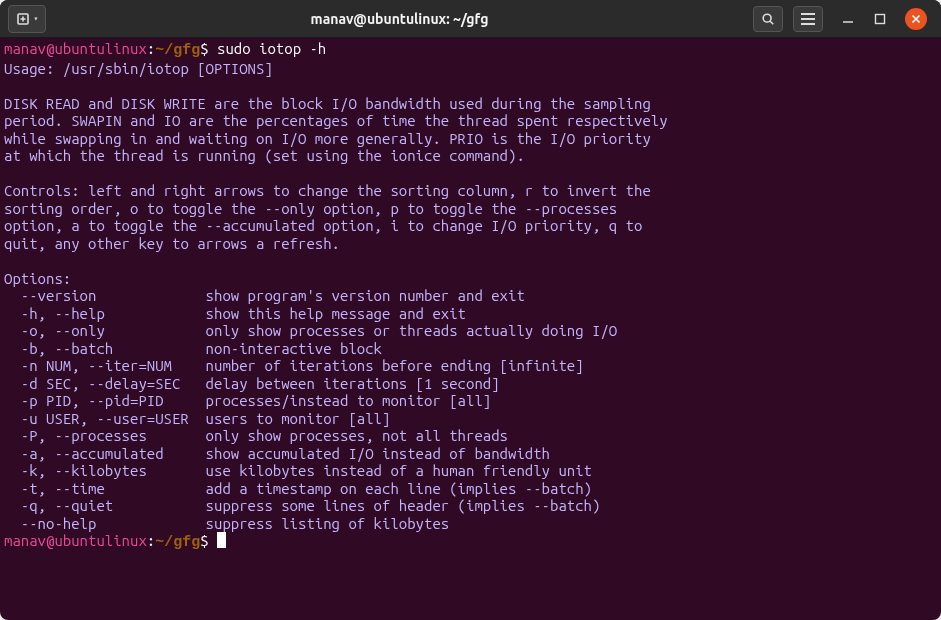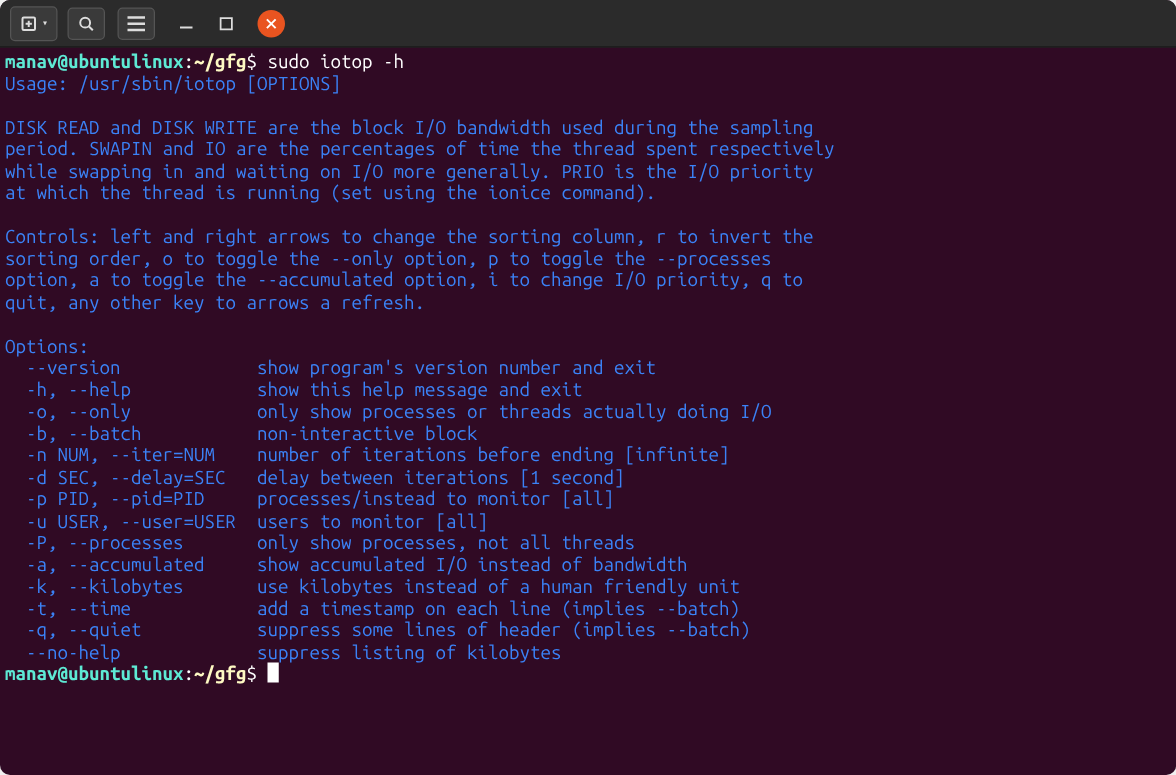--- a/index.html
+++ b/index.html
@@ -111,26 +111,26 @@
     font-size: 15px;
     line-height: 17.5px;
     color: #ffffff;
     overflow: hidden;
   }
   .terminal pre {
     margin: 0;
     font-family: inherit;
     white-space: pre;
   }
-  .p-user { color: #5eead4; font-weight: bold; }
+  .p-user { color: #ec4899; font-weight: normal; }
   .p-colon { color: #ffffff; }
-  .p-path { color: #fef9c3; font-weight: bold; }
+  .p-path { color: #a16207; font-weight: bold; font-family: Liberation Mono, monospace; }
   .p-dollar { color: #ffffff; }
   .cmd { color: #ffffff; }
-  .out { color: #3b82f6; }
+  .out { color: #c4b5fd; }
   .cursor {
     display: inline-block;
     width: 9px;
     height: 16px;
     background: #ffffff;
     vertical-align: -2px;
   }
   .hamburger-lines {
     display: flex;
     flex-direction: column;
@@ -154,20 +154,21 @@
     <div class="tb-left">
       <div class="tb-btn wide">
         <svg class="newtab-svg" viewBox="0 0 16 16" fill="none" stroke="#ddd" stroke-width="1.6">
           <rect x="2" y="3" width="10" height="10" rx="1"></rect>
           <line x1="7" y1="5.5" x2="7" y2="10.5"></line>
           <line x1="4.5" y1="8" x2="9.5" y2="8"></line>
         </svg>
         <span class="dd-tri">▾</span>
       </div>
     </div>
+    <div class="tb-center">manav@ubuntulinux: ~/gfg</div>
     <div class="tb-right">
       <div class="sq-btn">
         <svg class="search-svg" viewBox="0 0 16 16" fill="none" stroke="#ddd" stroke-width="1.8">
           <circle cx="7" cy="7" r="4.5"></circle>
           <line x1="10.5" y1="10.5" x2="14" y2="14"></line>
         </svg>
       </div>
       <div class="sq-btn">
         <div class="hamburger-lines">
           <span></span>

